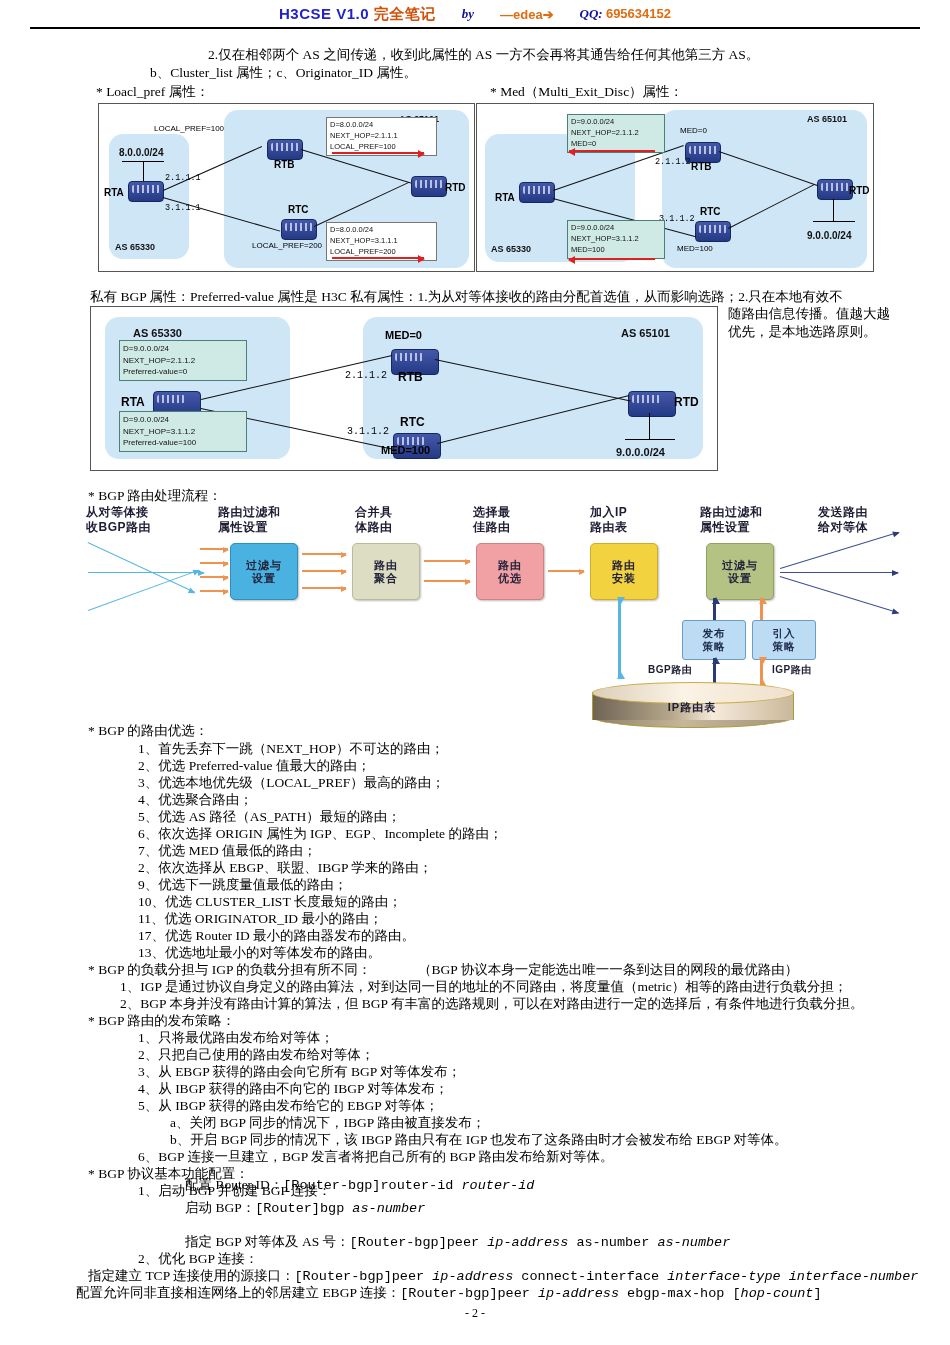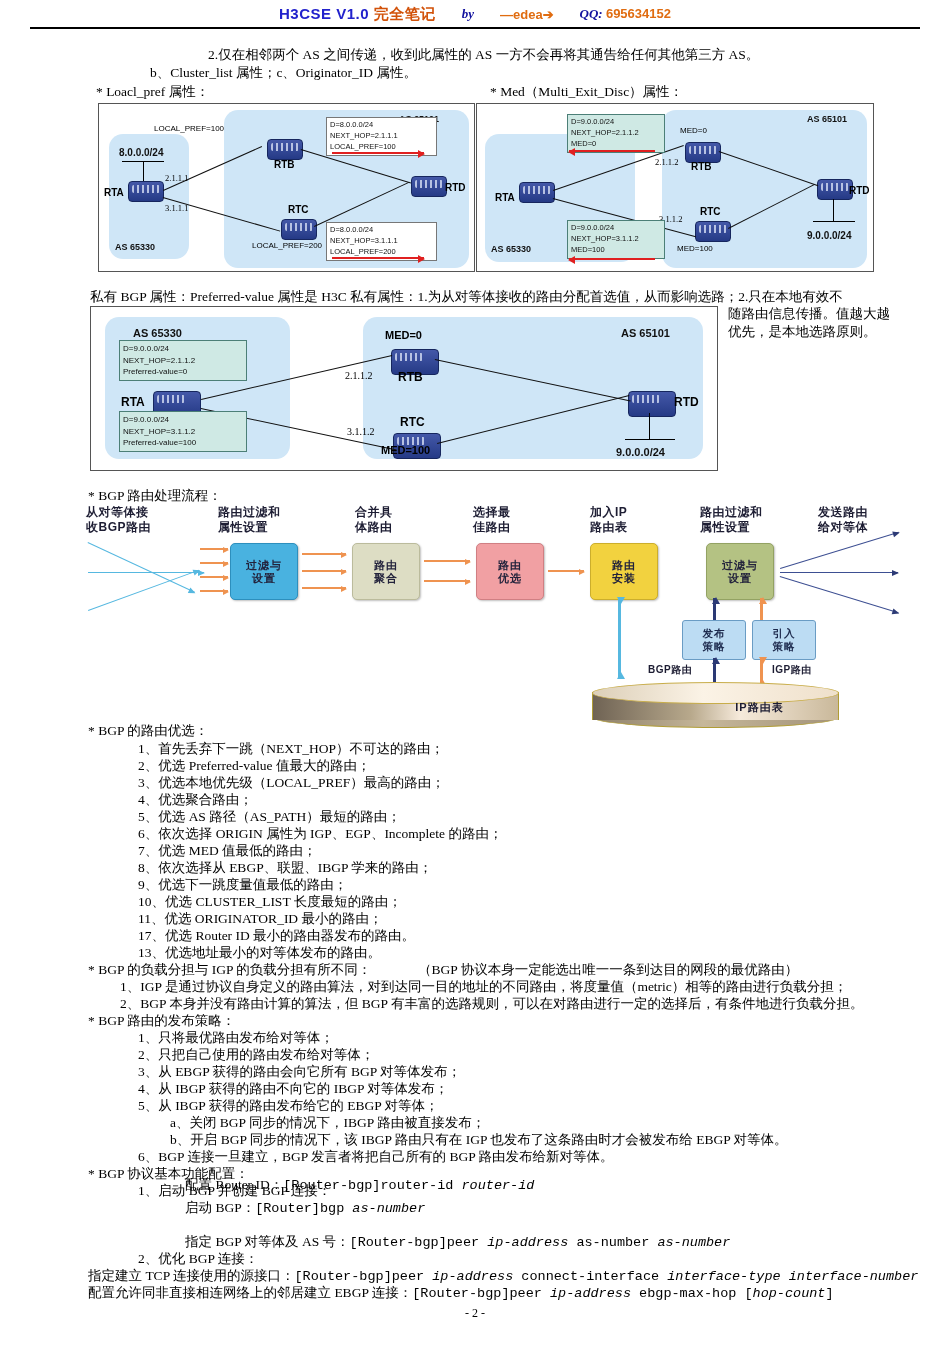--- a/index.html
+++ b/index.html
@@ -24,21 +24,21 @@
 
   
   .netbox{position:absolute;border:1px solid #555;background:#fff;}
   .as-zone{position:absolute;background:#cfe6f7;border-radius:14px;}
   .as-lbl{position:absolute;font-family:"Liberation Sans",sans-serif;font-weight:bold;font-size:9px;color:#111;}
   .rtr{position:absolute;width:34px;height:19px;border-radius:4px;
        background:linear-gradient(#4458a8,#253a86);border:1px solid #16265e;}
   .rtr:after{content:"";position:absolute;left:3px;top:3px;width:28px;height:8px;
        background:repeating-linear-gradient(90deg,#cdd6ef 0 2px,transparent 2px 5px);opacity:.85;border-radius:2px;}
   .rtr-name{position:absolute;font-family:"Liberation Sans",sans-serif;font-weight:bold;font-size:10px;color:#000;}
-  .ifl{position:absolute;font-family:Liberation Serif, serif;font-size:8.5px;color:#000;}
+  .ifl{position:absolute;font-family:Liberation Mono, monospace;font-size:8.5px;color:#000;}
   .netlink{position:absolute;height:0;border-top:1.3px solid #111;transform-origin:0 0;}
   .vline{position:absolute;width:0;border-left:1.4px solid #000;}
   .hline{position:absolute;height:0;border-top:1.6px solid #000;}
   .netnote{position:absolute;font-family:"Liberation Sans",sans-serif;font-size:7.5px;line-height:1.45;
         background:#fff;border:1px solid #777;padding:2px 3px;color:#111;white-space:pre;}
   .netnote.teal{background:#cfe9e4;border:1px solid #4c7f77;}
   .pref-lbl{position:absolute;font-family:"Liberation Sans",sans-serif;font-size:8px;color:#000;}
   .redarrow{position:absolute;height:0;border-top:2px solid #e02020;}
   .redarrow:after{content:"";position:absolute;right:-1px;top:-4px;border-left:7px solid #e02020;
         border-top:4px solid transparent;border-bottom:4px solid transparent;}
@@ -60,21 +60,21 @@
   .cyanline:after{content:"";position:absolute;right:-1px;top:-3.5px;border-left:7px solid #56b8e0;
         border-top:3.5px solid transparent;border-bottom:3.5px solid transparent;}
   .vup{position:absolute;width:0;}
   .vup:after{content:"";position:absolute;left:-4px;top:-1px;border-bottom:7px solid currentColor;
         border-left:4px solid transparent;border-right:4px solid transparent;}
   .vdn:after{content:"";position:absolute;left:-4px;bottom:-1px;border-top:7px solid currentColor;
         border-left:4px solid transparent;border-right:4px solid transparent;}
   .pbox{position:absolute;background:#bcdcf3;border:1px solid #6a9cc4;border-radius:3px;
         display:flex;flex-direction:column;align-items:center;justify-content:center;
         font-family:"Liberation Sans",sans-serif;font-weight:bold;font-size:10.5px;color:#1d2a4d;line-height:1.2;letter-spacing:1px;}
-  .cyl{position:absolute;padding-left:45px;}
+  .cyl{position:absolute;}
   .cyl-body{position:absolute;left:0;top:10px;width:100%;height:28px;
         background:linear-gradient(90deg,#6f6354,#b8a98c 40%,#f6eadb 60%,#c9b89a);border-left:1px solid #b09c34;border-right:1px solid #b09c34;}
   .cyl-top{position:absolute;left:0;top:0;width:100%;height:20px;border-radius:50%;
         background:linear-gradient(90deg,#dccfb8,#fbf3e6 45%,#efe0cb);border:1px solid #c8ad4a;}
   .cyl-bot{position:absolute;left:0;top:24px;width:100%;height:20px;border-radius:50%;
         background:linear-gradient(90deg,#8d7f68,#c6b79a 45%,#a3937a);border:1px solid #b09c34;}
   .cyl-lbl{position:absolute;width:100%;top:18px;text-align:center;font-family:"Liberation Sans",sans-serif;
         font-weight:bold;font-size:11px;color:#1d1d33;letter-spacing:1px;}
   .smlbl{position:absolute;font-family:"Liberation Sans",sans-serif;font-weight:bold;font-size:10px;color:#1d1d33;letter-spacing:.5px;}
 
@@ -310,21 +310,21 @@
   </div>
 
   <div class="t" style="left:88px;top:722px;">* BGP 的路由优选：</div>
   <div class="t" style="left:138px;top:740px;">1、首先丢弃下一跳（NEXT_HOP）不可达的路由；</div>
   <div class="t" style="left:138px;top:757px;">2、优选 Preferred-value 值最大的路由；</div>
   <div class="t" style="left:138px;top:774px;">3、优选本地优先级（LOCAL_PREF）最高的路由；</div>
   <div class="t" style="left:138px;top:791px;">4、优选聚合路由；</div>
   <div class="t" style="left:138px;top:808px;">5、优选 AS 路径（AS_PATH）最短的路由；</div>
   <div class="t" style="left:138px;top:825px;">6、依次选择 ORIGIN 属性为 IGP、EGP、Incomplete 的路由；</div>
   <div class="t" style="left:138px;top:842px;">7、优选 MED 值最低的路由；</div>
-  <div class="t" style="left:138px;top:859px;">8、依次选择从 EBGP、联盟、IBGP 学来的路由；</div>
+  <div class="t" style="left:138px;top:859px;">2、依次选择从 EBGP、联盟、IBGP 学来的路由；</div>
   <div class="t" style="left:138px;top:876px;">9、优选下一跳度量值最低的路由；</div>
   <div class="t" style="left:138px;top:893px;">10、优选 CLUSTER_LIST 长度最短的路由；</div>
   <div class="t" style="left:138px;top:910px;">11、优选 ORIGINATOR_ID 最小的路由；</div>
   <div class="t" style="left:138px;top:927px;">17、优选 Router ID 最小的路由器发布的路由。</div>
   <div class="t" style="left:138px;top:944px;">13、优选地址最小的对等体发布的路由。</div>
 
   <div class="t" style="left:88px;top:961px;">* BGP 的负载分担与 IGP 的负载分担有所不同：</div>
   <div class="t" style="left:418px;top:961px;">（BGP 协议本身一定能选出唯一一条到达目的网段的最优路由）</div>
   <div class="t" style="left:120px;top:978px;">1、IGP 是通过协议自身定义的路由算法，对到达同一目的地址的不同路由，将度量值（metric）相等的路由进行负载分担；</div>
   <div class="t" style="left:120px;top:995px;">2、BGP 本身并没有路由计算的算法，但 BGP 有丰富的选路规则，可以在对路由进行一定的选择后，有条件地进行负载分担。</div>
@@ -345,17 +345,17 @@
   <div class="t" style="left:185px;top:1199px;"><span>启动 BGP：</span><span class="mono">[Router]bgp </span><span class="mono ital">as-number</span></div>
 
   <div class="t" style="left:185px;top:1176px;"><span>配置 Router ID：</span><span class="mono">[Router-bgp]router-id </span><span class="mono ital">router-id</span></div>
 
   <div class="t" style="left:185px;top:1233px;"><span>指定 BGP 对等体及 AS 号：</span><span class="mono">[Router-bgp]peer </span><span class="mono ital">ip-address</span><span class="mono"> as-number </span><span class="mono ital">as-number</span></div>
 
   <div class="t" style="left:138px;top:1250px;">2、优化 BGP 连接：</div>
 
   <div class="t" style="left:88px;top:1267px;"><span>指定建立 TCP 连接使用的源接口：</span><span class="mono">[Router-bgp]peer </span><span class="mono ital">ip-address</span><span class="mono"> connect-interface </span><span class="mono ital">interface-type interface-number</span></div>
 
-  <div class="t" style="left:88px;top:1284px;"><span>配置允许同非直接相连网络上的邻居建立 EBGP 连接：</span><span class="mono">[Router-bgp]peer </span><span class="mono ital">ip-address</span><span class="mono"> ebgp-max-hop [</span><span class="mono ital">hop-count</span><span class="mono">]</span></div>
+  <div class="t" style="left:76px;top:1284px;"><span>配置允许同非直接相连网络上的邻居建立 EBGP 连接：</span><span class="mono">[Router-bgp]peer </span><span class="mono ital">ip-address</span><span class="mono"> ebgp-max-hop [</span><span class="mono ital">hop-count</span><span class="mono">]</span></div>
 
   <div class="pgnum" style="left:0;top:1306px;">- 2 -</div>
 
 </div>
 
 </body></html>

